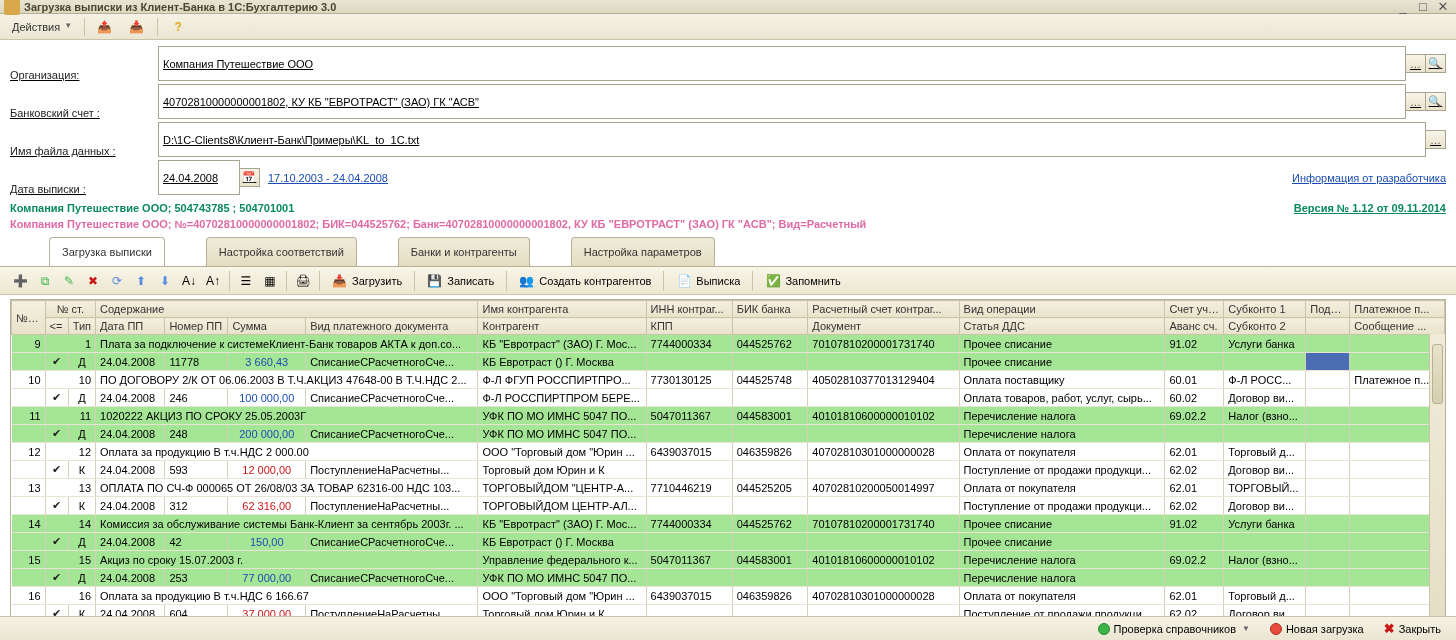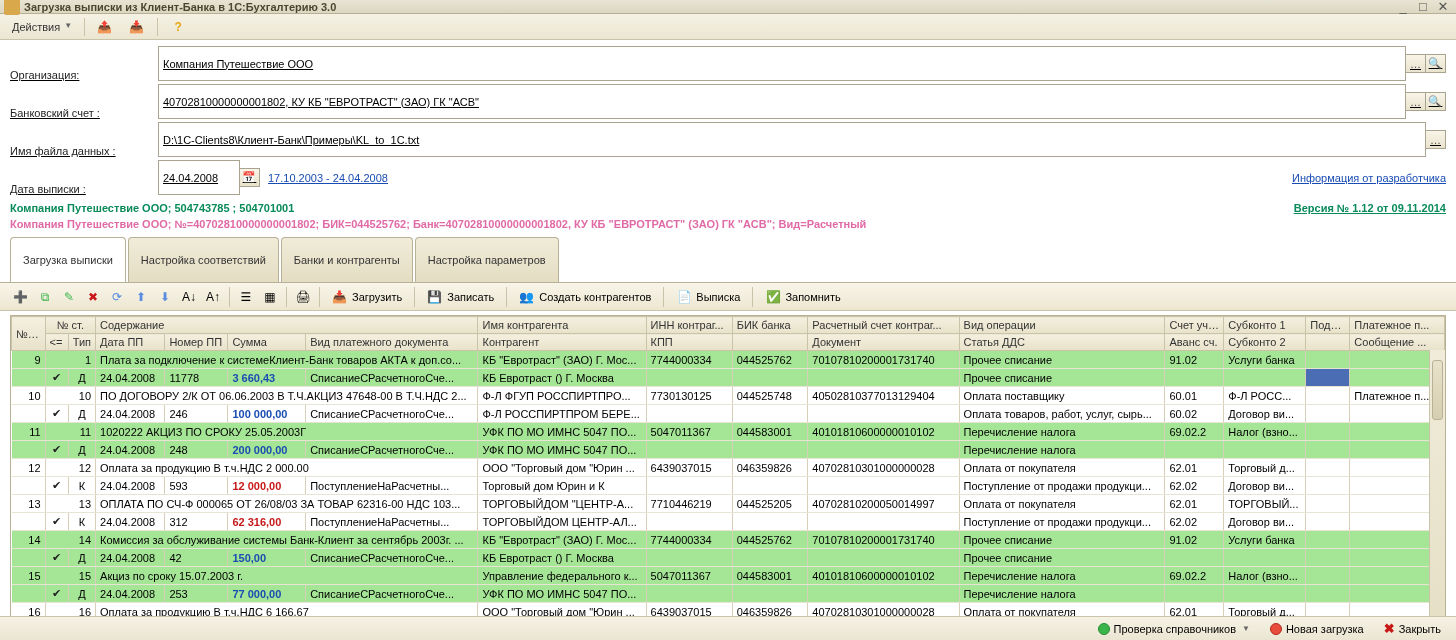--- a/index.html
+++ b/index.html
@@ -26,38 +26,38 @@
 .frow input[type=text] { flex:1; height:35px; border:1px solid #a8a490; padding:0 4px; font:11px Arial; background:#fff; }
 .frow .pick { width:20px; height:19px; border:1px solid #a8a490; border-left:none; background:linear-gradient(#f8f5e9,#e9e3cc); display:flex; align-items:center; justify-content:center; cursor:pointer; color:#555; }
 .date-in { width:82px!important; flex:none!important; }
 .period { color:#1a4db3; text-decoration:underline; cursor:pointer; margin-left:8px; }
 .rlink { margin-left:auto; text-decoration:underline; cursor:pointer; }
 .info1 { color:#098a5a; font-weight:bold; padding:2px 10px; display:flex; }
 .info2 { color:#e06aa6; font-weight:bold; padding:2px 10px 6px; }
 
 
 .tabbar { display:flex; padding:0 10px; border-bottom:1px solid #b8b196; position:relative; top:1px; }
-.tab { padding:16px 12px; background:linear-gradient(#f0ecd9,#e4ddc3); border:1px solid #b8b196; border-bottom:none; border-radius:4px 4px 0 0; margin-right:2px; cursor:pointer; color:#333; }
+.tab { padding:8px 12px; background:linear-gradient(#f0ecd9,#e4ddc3); border:1px solid #b8b196; border-bottom:none; border-radius:4px 4px 0 0; margin-right:2px; cursor:pointer; color:#333;margin-left:39px; }
 .tab.active { background:#fff; position:relative; z-index:2; }
 
 
 .toolbar { height:28px; background:linear-gradient(#f8f5e9,#ede7d1); border-bottom:1px solid #c9c3a9; display:flex; align-items:center; padding:0 10px; gap:2px; margin-top:1px; }
 .tbtn { height:22px; padding:0 2px; display:flex; align-items:center; justify-content:center; cursor:pointer; border:1px solid transparent; border-radius:3px; }
 .tbtn.txt { padding:0 6px; gap:4px; }
 .tsep { width:1px; height:20px; background:#c9c3a9; margin:0 3px; }
 
 
 .gridwrap { margin:4px 10px 8px; border:1px solid #b8b196; height:364px; overflow:hidden; position:relative; }
 .grid { width:100%; border-collapse:collapse; table-layout:fixed; }
 .grid th { background:linear-gradient(#f4f0df,#e8e2ca); border:1px solid #c9c3a9; padding:2px 4px; font-weight:normal; color:#333; text-align:left; height:17px; overflow:hidden; white-space:nowrap; text-overflow:ellipsis; }
 .grid td { border-right:1px solid #d6d0b8; border-bottom:1px solid #e8e4d3; padding:1px 4px; height:18px; overflow:hidden; white-space:nowrap; text-overflow:ellipsis; }
 .grid tr.green td { background:#a5e596; }
 .grid tr.sel td { background:#a5e596; }
 .grid tr.sel td.selcell { background:#4a6db3; }
-.amt { text-align:left; font-weight:bold; }
+.amt { text-align:center; font-weight:normal; }
 .amt.blue { color:#1a4db3; }
 .amt.red { color:#c91818; }
 .chk { text-align:center; color:#222; }
 .scrollhint { position:absolute; right:0; top:34px; bottom:0; width:16px; background:linear-gradient(#f0ecd9,#e4ddc3); border-left:1px solid #c9c3a9; }
 .scrollhint .thumb { position:absolute; left:2px; right:2px; top:10px; height:60px; background:linear-gradient(#e8e2ca,#d6ceb0); border:1px solid #b8b196; border-radius:3px; }
 
 
 .statusbar { height:24px; background:linear-gradient(#f5f2e5,#ebe6d2); border-top:1px solid #c9c3a9; display:flex; align-items:center; justify-content:flex-end; padding:0 8px; gap:6px; position:fixed; bottom:0; left:0; right:0; }
 .sbtn { display:flex; align-items:center; gap:4px; padding:2px 6px; cursor:pointer; border:1px solid transparent; border-radius:3px; }
 .sbtn .dot { width:12px; height:12px; border-radius:50%; display:inline-block; }

